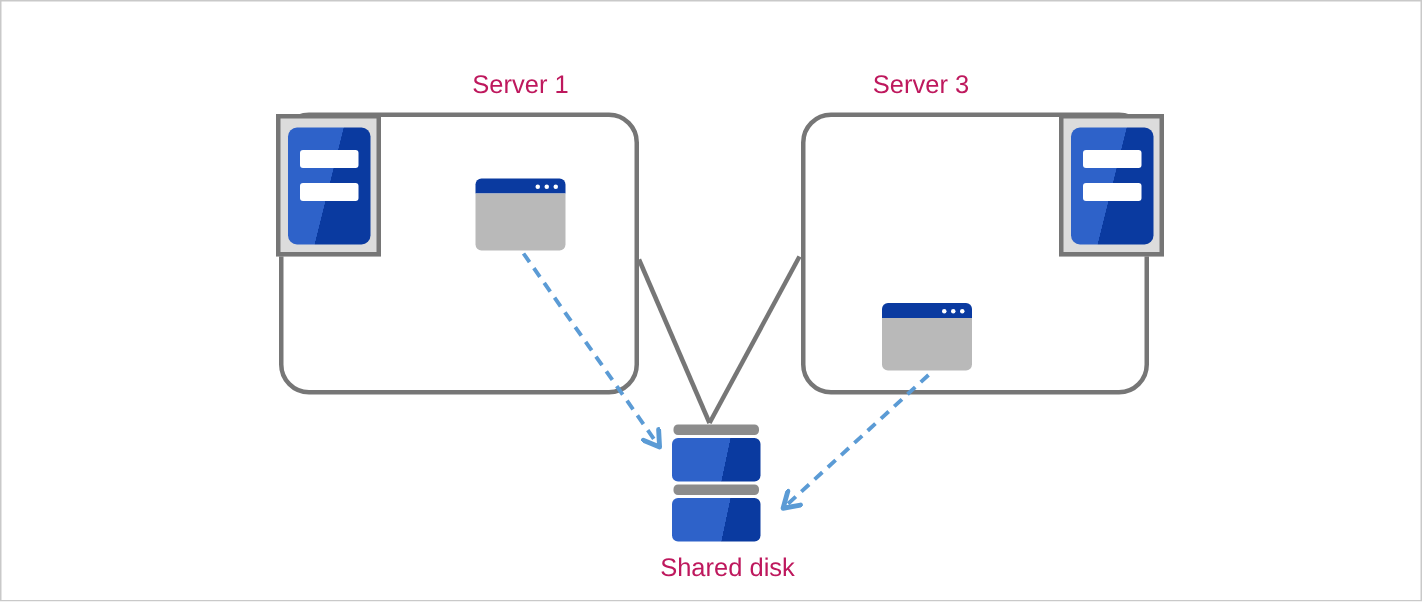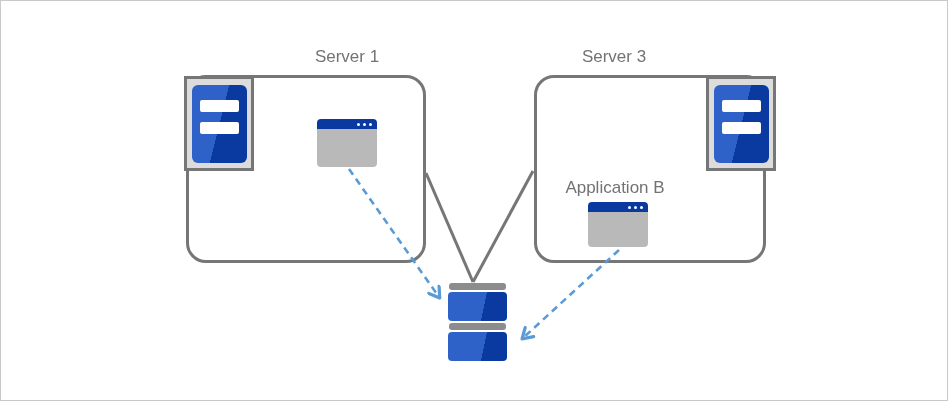--- a/index.html
+++ b/index.html
@@ -14,21 +14,21 @@
   }
   .abs{position:absolute;}
   .group-box{
     box-sizing:border-box;
     border:3px solid #767676;
     border-radius:20px;
     background:transparent;
   }
   .node-label{
     font-size:17px;
-    color:#737373;
+    color:#be185d;
     text-align:center;
     white-space:nowrap;
   }
   .icon-box{
     box-sizing:border-box;
     background:#dcdcdc;
     border:3px solid #767676;
     z-index:3;
   }
   .tower{
@@ -104,30 +104,30 @@
 
   <div class="abs app-window" style="left:316px;top:118px;width:60px;height:48px;">
     <div class="app-titlebar">
       <span class="app-dot"></span>
       <span class="app-dot"></span>
       <span class="app-dot"></span>
     </div>
     <div class="app-body"></div>
   </div>
 
-  <div class="abs node-label" style="left:534px;top:177px;width:160px;z-index:4;">Application B</div>
   <div class="abs app-window" style="left:587px;top:201px;width:60px;height:45px;">
     <div class="app-titlebar">
       <span class="app-dot"></span>
       <span class="app-dot"></span>
       <span class="app-dot"></span>
     </div>
     <div class="app-body"></div>
   </div>
 
   <div class="abs" style="left:447px;top:282px;width:59px;height:78px;z-index:2;">
     <div class="abs disk-bar" style="left:1px;top:0;width:57px;height:7px;"></div>
     <div class="abs disk-platter" style="left:0;top:9px;width:59px;height:29px;"></div>
     <div class="abs disk-bar" style="left:1px;top:40px;width:57px;height:7px;"></div>
     <div class="abs disk-platter" style="left:0;top:49px;width:59px;height:29px;"></div>
   </div>
+  <div class="abs node-label" style="left:414px;top:368px;width:140px;">Shared disk</div>
 
 </div>
 
 </body></html>

